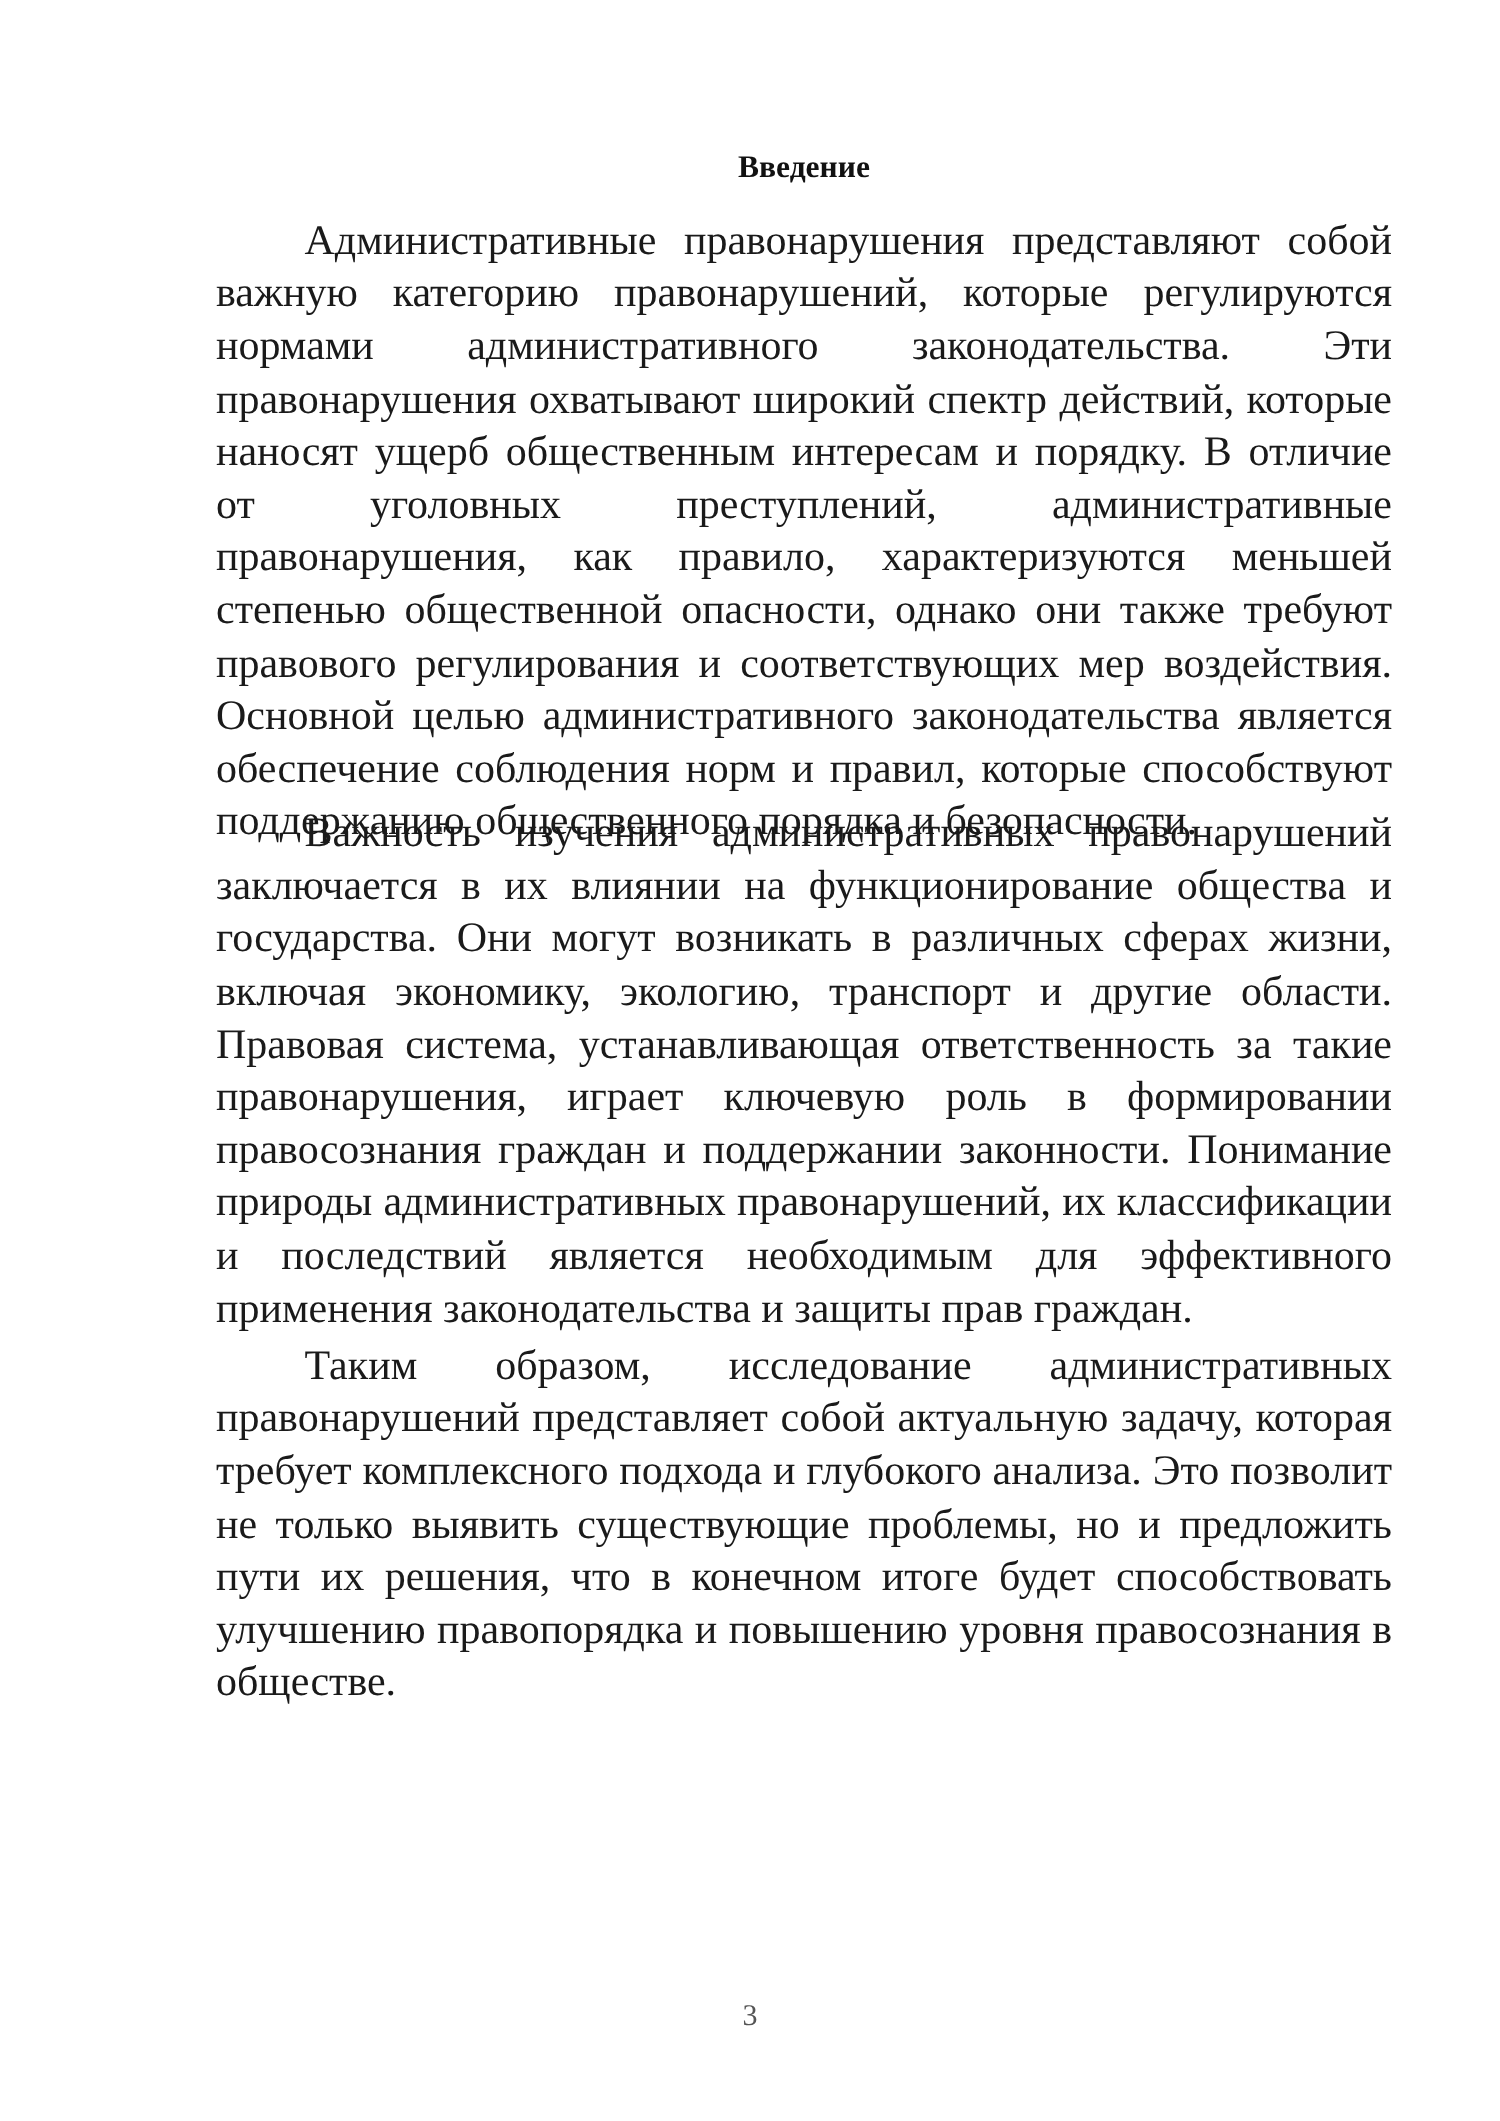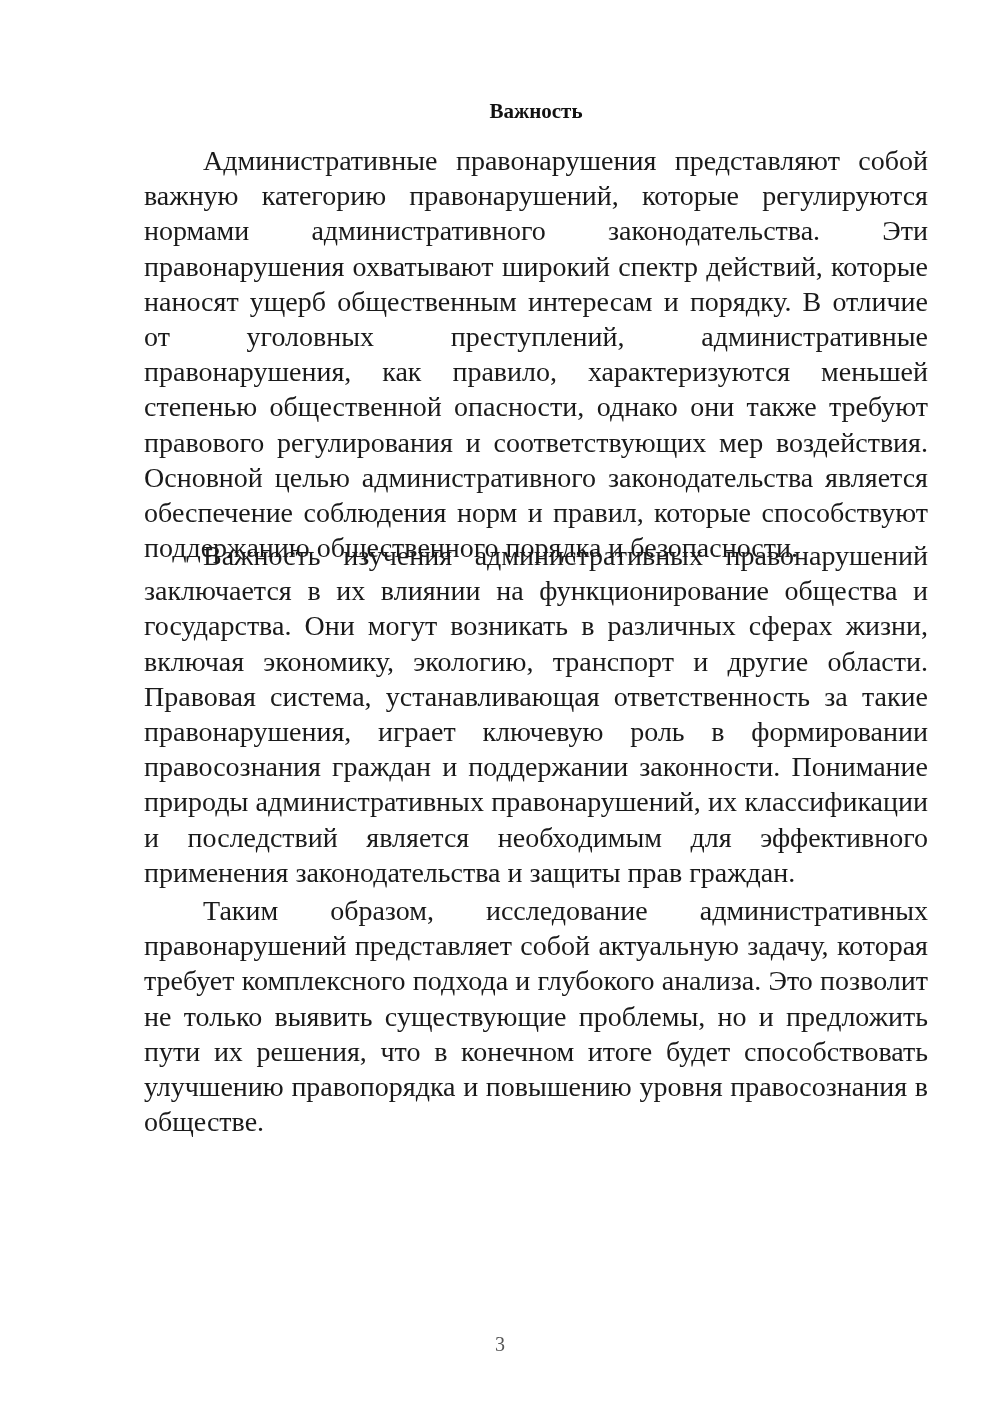--- a/index.html
+++ b/index.html
@@ -24,21 +24,21 @@
   .p3 { top: 893px; }
   .page-number {
     position: absolute; top: 1333px; left: 0; width: 1000px; text-align: center;
     font-size: 20px; color: #555; font-family: "Liberation Serif", serif;
   }
 </style>
 </head>
 <body>
 
 <div class="page">
-  <div class="heading">Важность</div>
+  <div class="heading">Введение</div>
 
   <div class="body-text p1">
     <p class="para">Административные правонарушения представляют собой важную категорию правонарушений, которые регулируются нормами административного законодательства. Эти правонарушения охватывают широкий спектр действий, которые наносят ущерб общественным интересам и порядку. В отличие от уголовных преступлений, административные правонарушения, как правило, характеризуются меньшей степенью общественной опасности, однако они также требуют правового регулирования и соответствующих мер воздействия. Основной целью административного законодательства является обеспечение соблюдения норм и правил, которые способствуют поддержанию общественного порядка и безопасности.</p>
   </div>
 
   <div class="body-text p2">
     <p class="para">Важность изучения административных правонарушений заключается в их влиянии на функционирование общества и государства. Они могут возникать в различных сферах жизни, включая экономику, экологию, транспорт и другие области. Правовая система, устанавливающая ответственность за такие правонарушения, играет ключевую роль в формировании правосознания граждан и поддержании законности. Понимание природы административных правонарушений, их классификации и последствий является необходимым для эффективного применения законодательства и защиты прав граждан.</p>
   </div>
 
   <div class="body-text p3">

